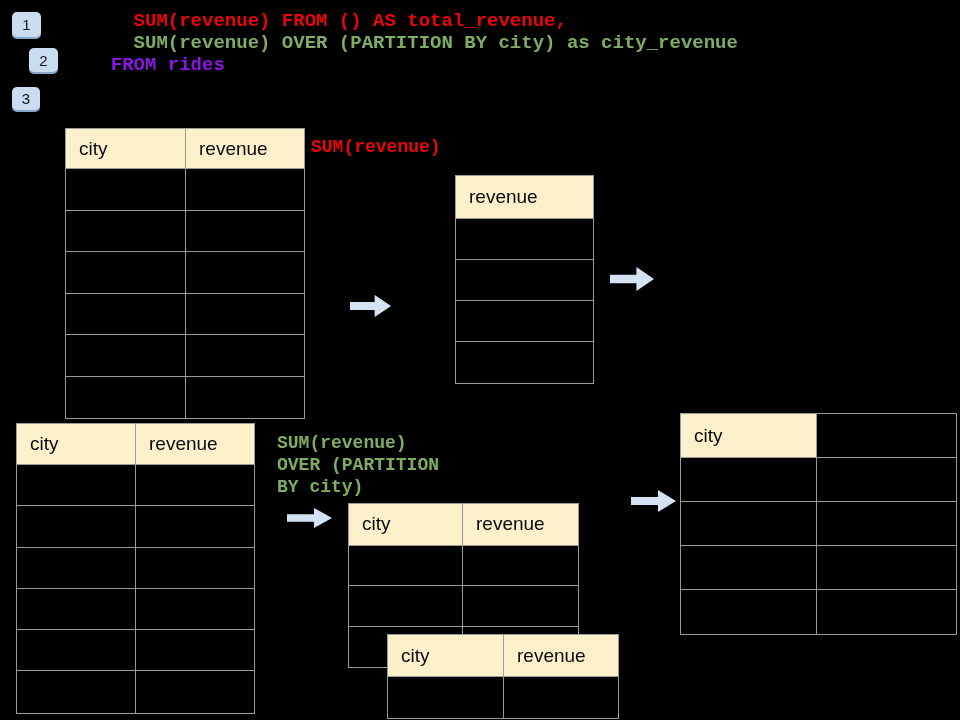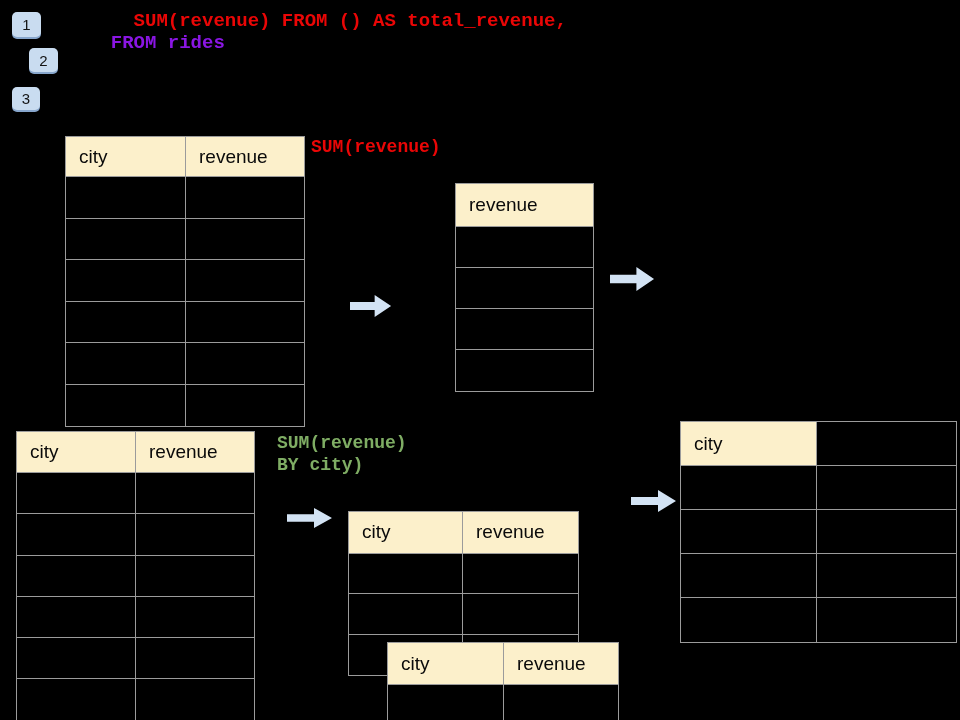--- a/index.html
+++ b/index.html
@@ -16,21 +16,21 @@
   .c-red{color:var(--red,#ea0606);}
   .c-green{color:var(--green,#7fad64);}
   
   .badge{position:absolute;background:var(--badge,#c9dcf0);border-radius:5px;
          display:flex;align-items:center;justify-content:center;
          font-size:15px;color:#141414;z-index:2;box-shadow:0 2px 0 #87a6cc;}
   #badge-1{left:12px;top:12px;width:29px;height:25px;}
   #badge-2{left:29px;top:48px;width:29px;height:24px;}
   #badge-3{left:12px;top:87px;width:28px;height:23px;}
   
-  .table{position:absolute;border:1px solid var(--tborder,#9b9b9b);box-sizing:content-box;margin-top:8px;}
+  .table{position:absolute;border:1px solid var(--tborder,#9b9b9b);box-sizing:content-box;}
   .trow{display:flex;box-sizing:border-box;}
   .bb{border-bottom:1px solid var(--tborder,#9b9b9b);}
   .br{border-right:1px solid var(--tborder,#9b9b9b);}
   .header-row{border-bottom:1px solid var(--tborder,#9b9b9b);}
   .th{background:var(--theader,#fcf0cb);color:#0a0a0a;font-size:19px;display:flex;
       align-items:center;padding-left:13px;box-sizing:border-box;overflow:hidden;}
   .td{background:#000;box-sizing:border-box;}
   
   .flow-arrow{position:absolute;z-index:2;}
   #arrow-1{left:350px;top:294px;}
@@ -46,24 +46,24 @@
   <div class="badge" id="badge-1">
     <span>1</span>
   </div>
   <div class="badge" id="badge-2">
     <span>2</span>
   </div>
   <div class="badge" id="badge-3">
     <span>3</span>
   </div>
 
-  <div id="code-block" class="mono"><div class="c-red">    SUM(revenue) FROM () AS total_revenue,</div><div class="c-purple">  FROM rides</div></div>
+  <div id="code-block" class="mono"><div class="c-red">    SUM(revenue) FROM () AS total_revenue,</div><div class="c-green">    SUM(revenue) OVER (PARTITION BY city) as city_revenue</div><div class="c-purple">  FROM rides</div></div>
 
   <div class="annotation mono c-red" id="annotation-over-all"><div>SUM(revenue)</div></div>
-  <div class="annotation mono c-green" id="annotation-over-partition"><div>SUM(revenue)</div><div>BY city)</div></div>
+  <div class="annotation mono c-green" id="annotation-over-partition"><div>SUM(revenue)</div><div>OVER (PARTITION</div><div>BY city)</div></div>
 
   <div class="table" style="left: 65px; top: 128px; z-index: 1; width: 238px;">
       <div class="trow header-row" style="height: 40px;">
         <div class="th br" style="width: 120px;">city</div>
         <div class="th" style="width: 118px;">revenue</div>
       </div>
       <div class="trow bb" style="height: 41.5px;">
         <div class="td br" style="width: 120px;"></div>
         <div class="td" style="width: 118px;"></div>
       </div>

